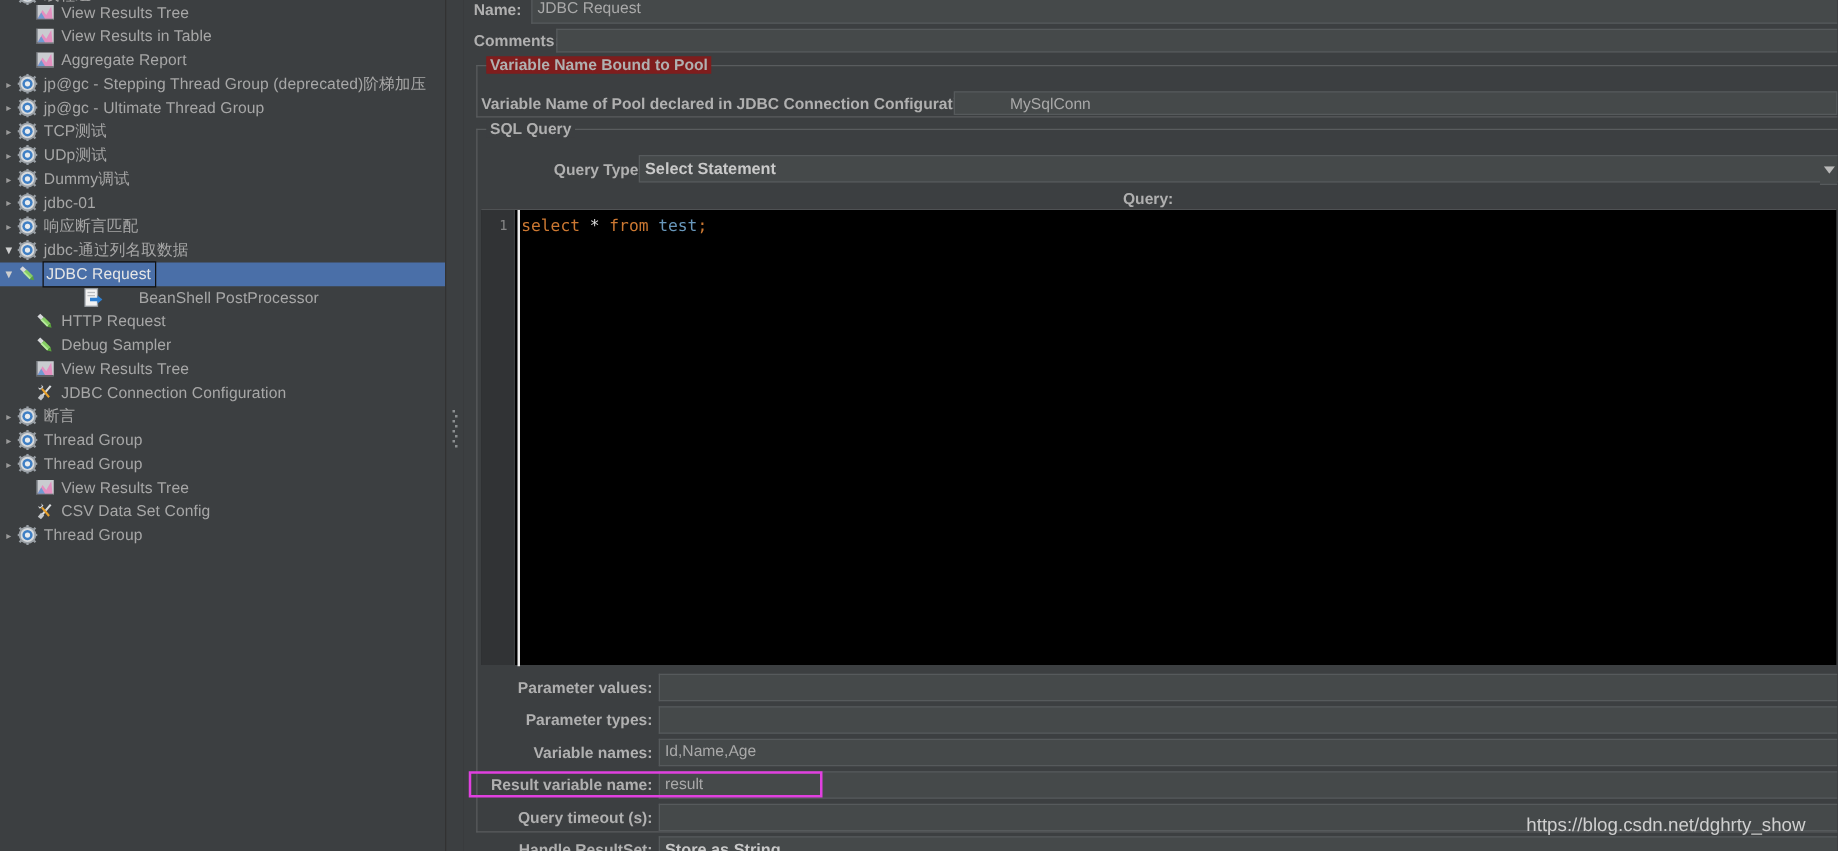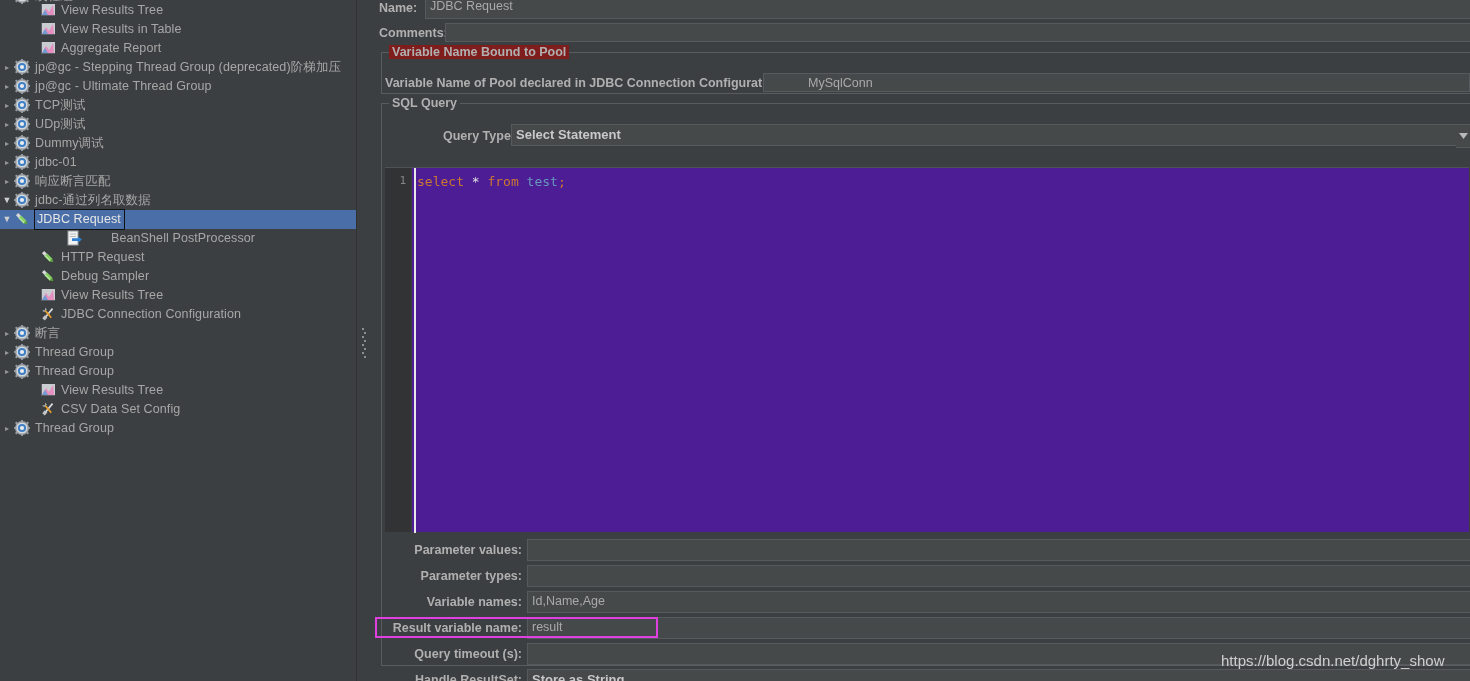--- a/index.html
+++ b/index.html
@@ -64,21 +64,21 @@
     position: relative;
     margin-right: 4px;
   }
   .icon svg { display:block; }
   .node-label {
     color: #a7a7a7;
     font-size: 12.5px;
     letter-spacing: 0.1px;
   }
   .depth-1 { padding-left: 0px; }
-  .depth-2 { padding-left: 14px; margin-left: 12px; }
+  .depth-2 { padding-left: 14px; }
   .depth-3 { padding-left: 28px; gap: 24px; }
 
   
   #splitter {
     position: absolute;
     left: 356px; top: 0;
     width: 14px; height: 681px;
     background: #3c3f41;
     border-left: 1px solid #323232;
     border-right: 1px solid #323232;
@@ -212,21 +212,21 @@
     font-family: "DejaVu Sans Mono", "Liberation Mono", monospace;
     font-size: 11px;
     text-align: right;
     padding: 6px 5px 0 0;
     box-sizing: border-box;
     border-right: 1px solid #3c3f41;
   }
   #code-area {
     flex: 1;
     position: relative;
-    background: #4c1d95;
+    background: #000000;
     font-family: "DejaVu Sans Mono", "Liberation Mono", monospace;
     font-size: 13px;
     padding: 6px 0 0 5px;
     box-sizing: border-box;
   }
   #caret {
     position:absolute;
     left: 2px; top: 0px;
     width: 2px; height: 365px;
     background: #e8e8e8;
@@ -754,20 +754,21 @@
   <span class="lbl" id="sql-group-title">SQL Query</span>
 
   <span class="lbl" id="query-type-label">Query Type:</span>
   <div class="field" id="query-type-field">Select Statement</div>
   <div id="query-type-arrow">
     <svg width="9" height="6" viewBox="0 0 9 6" aria-hidden="true">
       <polygon points="0,0 9,0 4.5,6" fill="#b9b9b9"></polygon>
     </svg>
   </div>
 
+  <span class="lbl" id="query-label">Query:</span>
 
   <div id="editor">
     <div id="gutter">1</div>
     <div id="code-area">
       <div id="caret"></div>
       <div id="code-line"><span class="tok-kw">select</span><span class="tok-op"> </span><span class="tok-op">*</span><span class="tok-op"> </span><span class="tok-kw">from</span><span class="tok-op"> </span><span class="tok-id">test</span><span class="tok-pn">;</span></div>
     </div>
   </div>
 
   <div id="form-rows">

